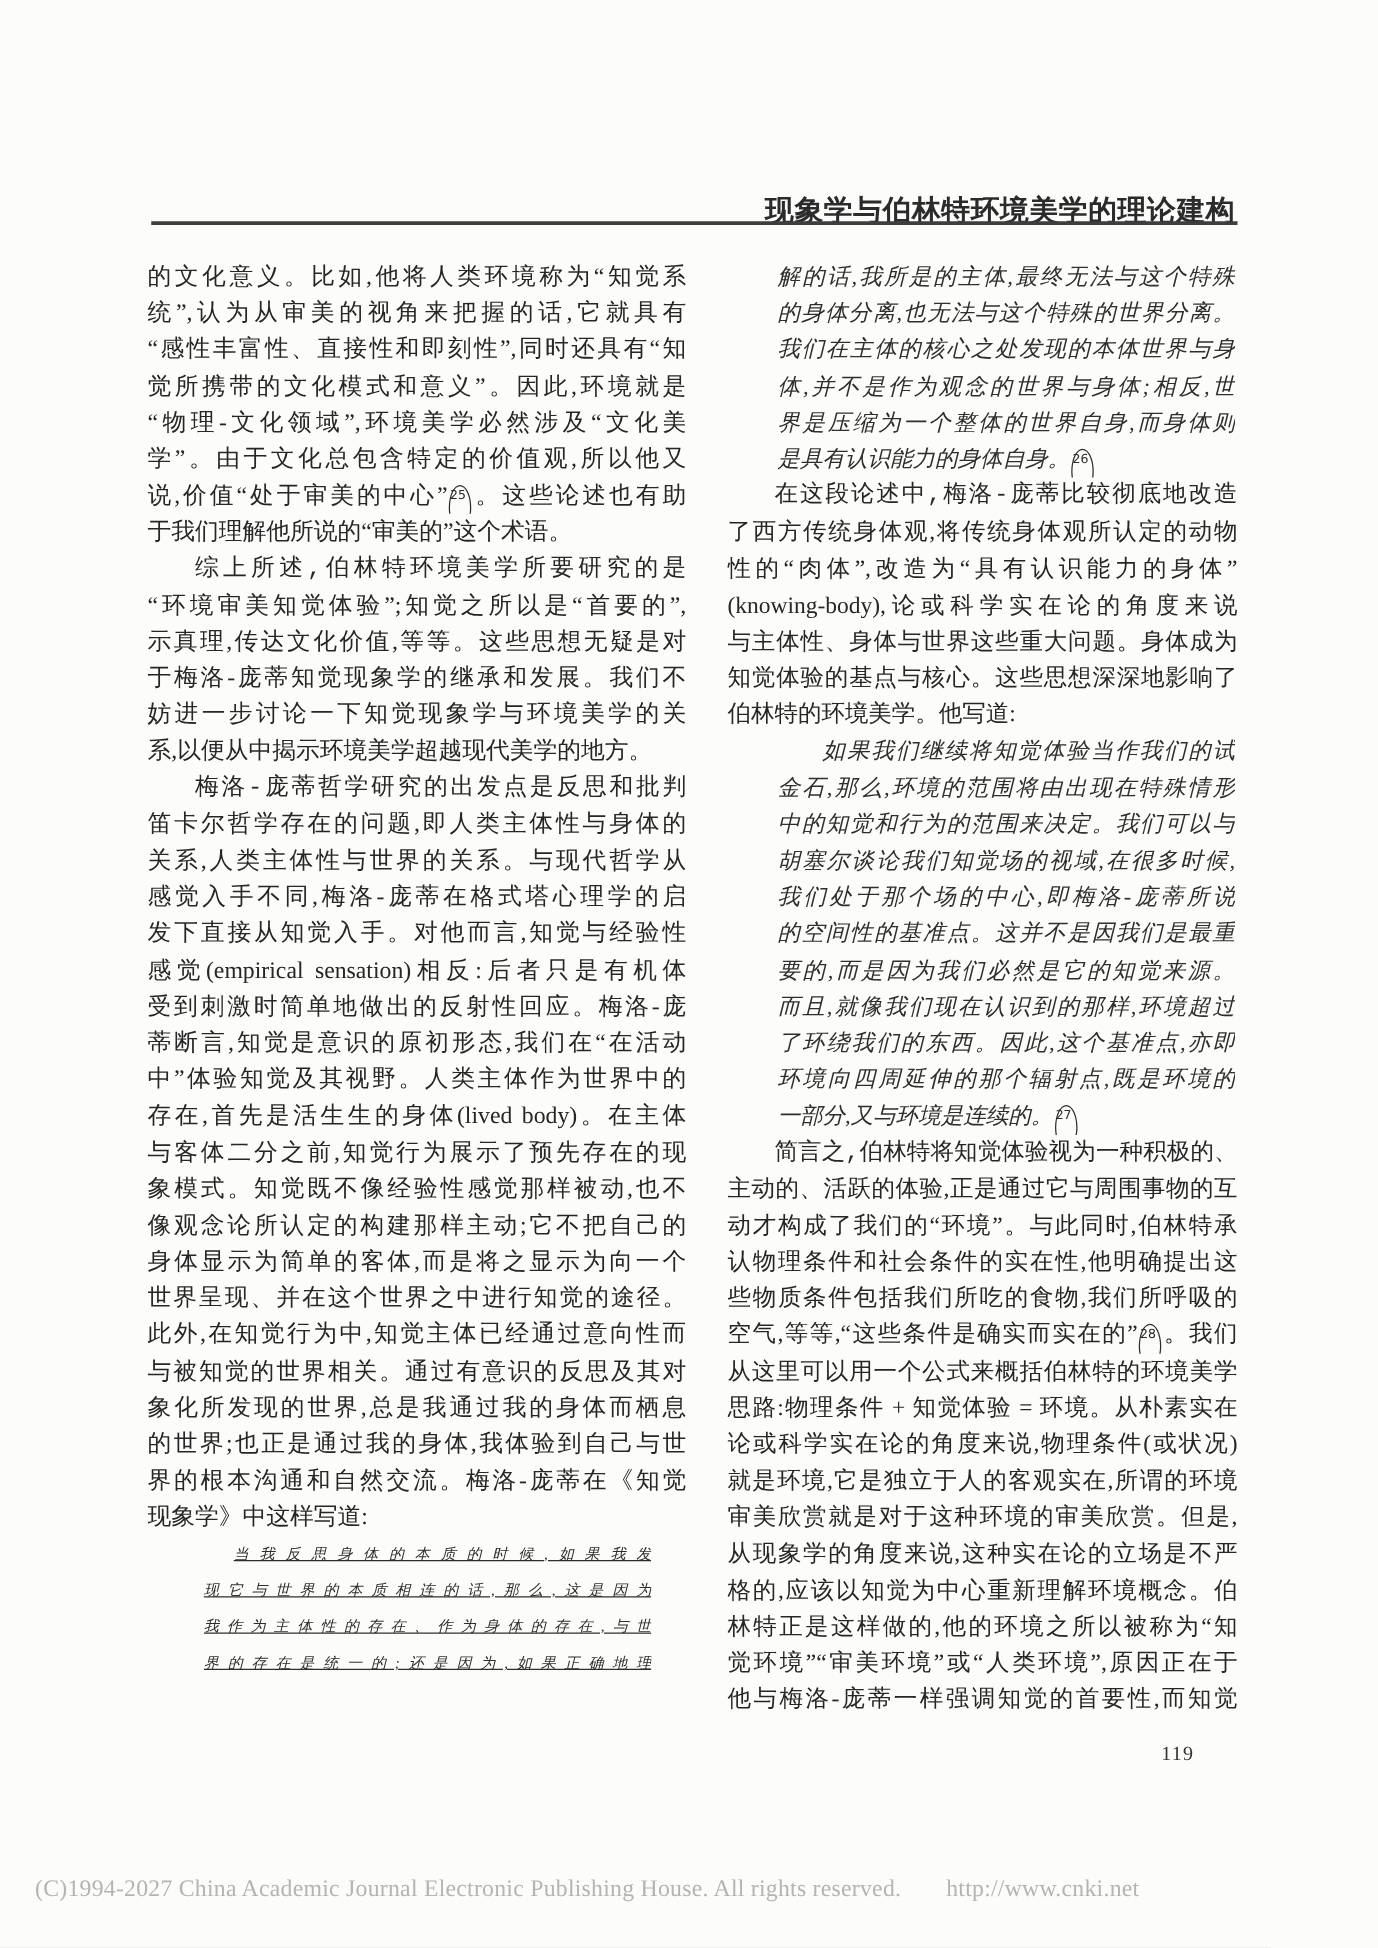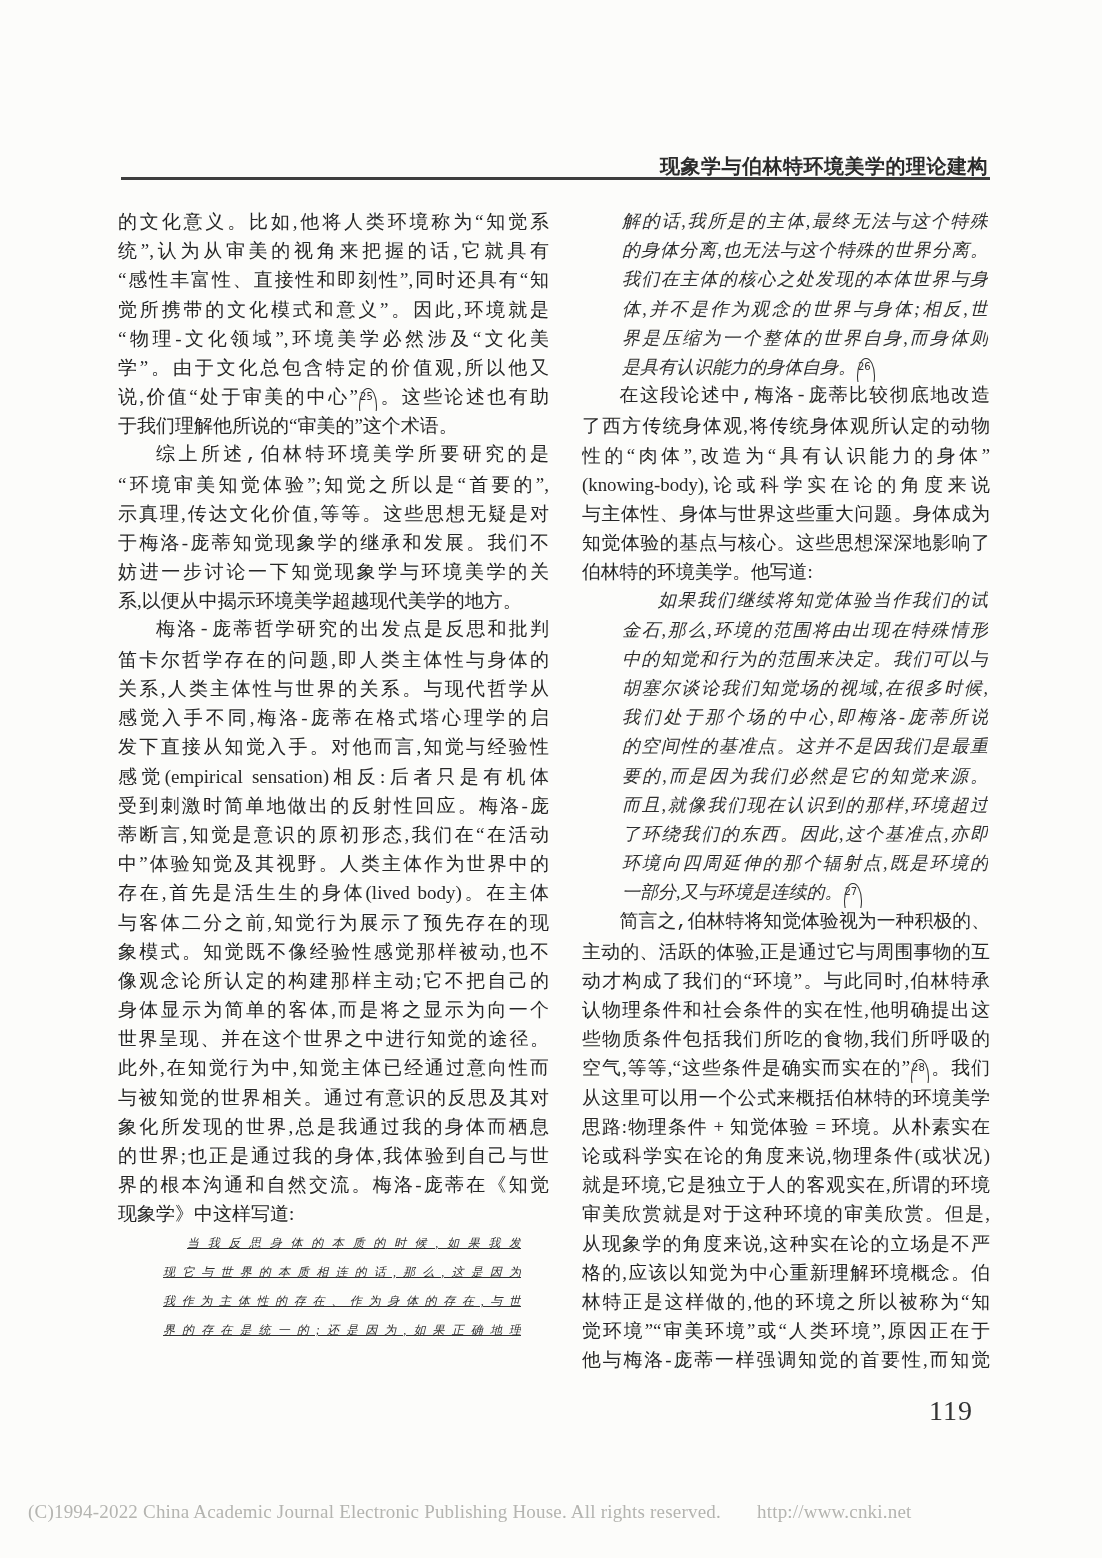--- a/index.html
+++ b/index.html
@@ -5,21 +5,21 @@
   html,body{margin:0;padding:0;background:#e8e8e6;}
   .page{
     position:relative;width:1102px;height:1558px;margin:0 auto;
     background:#fcfcfa;overflow:hidden;
     font-family:"Liberation Serif","DejaVu Serif",serif;
     -webkit-font-smoothing:antialiased;
   }
   .running-head{
     position:absolute;top:153px;right:114px;
     font-family:"Liberation Sans","DejaVu Sans",sans-serif;
-    font-weight:bold;font-size:20px;color:#2b2b2b;letter-spacing:.5px;
+    font-weight:bold;font-size:23px;color:#2b2b2b;letter-spacing:.5px;
     white-space:nowrap;
   }
   .head-rule{
     position:absolute;left:121px;top:177px;width:869px;height:2.5px;
     background:#3e3e3e;
   }
   .col{position:absolute;top:207px;color:#262626;}
   .col-left{left:118px;width:431px;}
   .col-right{left:582px;width:408px;}
   .line{
@@ -38,21 +38,21 @@
   .cn{
     display:inline-block;box-sizing:border-box;width:18px;height:36px;
     border:1.3px solid #2c2c2c;border-radius:50%;
     font-size:10px;line-height:15px;text-align:center;
     vertical-align:3px;margin:0 1px;
     font-style:normal;font-family:"DejaVu Sans",sans-serif;
     letter-spacing:0;text-indent:0;
   }
   .page-number{
     position:absolute;left:929px;top:1395px;
-    font-size:28px;color:#333;letter-spacing:1px;
+    font-size:16px;color:#333;letter-spacing:1px;
   }
   .footer{
     position:absolute;left:28px;top:1501px;white-space:nowrap;
     font-size:19px;color:#b4b4b0;letter-spacing:.2px;
   }
   .footer-url{margin-left:36px;}
 </style>
 </head>
 <body>
 
@@ -140,15 +140,15 @@
       <div class="line b">从现象学的角度来说,这种实在论的立场是不严</div>
       <div class="line b">格的,应该以知觉为中心重新理解环境概念。伯</div>
       <div class="line b">林特正是这样做的,他的环境之所以被称为“知</div>
       <div class="line b">觉环境”“审美环境”或“人类环境”,原因正在于</div>
       <div class="line b">他与梅洛-庞蒂一样强调知觉的首要性,而知觉</div>
     </div>
 
   <div class="page-number">119</div>
 
   <div class="footer">
-    <span>(C)1994-2022 China Academic Journal Electronic Publishing House. All rights reserved.</span><span class="footer-url">http://www.cnki.net</span>
+    <span>(C)1994-2027 China Academic Journal Electronic Publishing House. All rights reserved.</span><span class="footer-url">http://www.cnki.net</span>
   </div>
 </div>
 
 </body></html>

